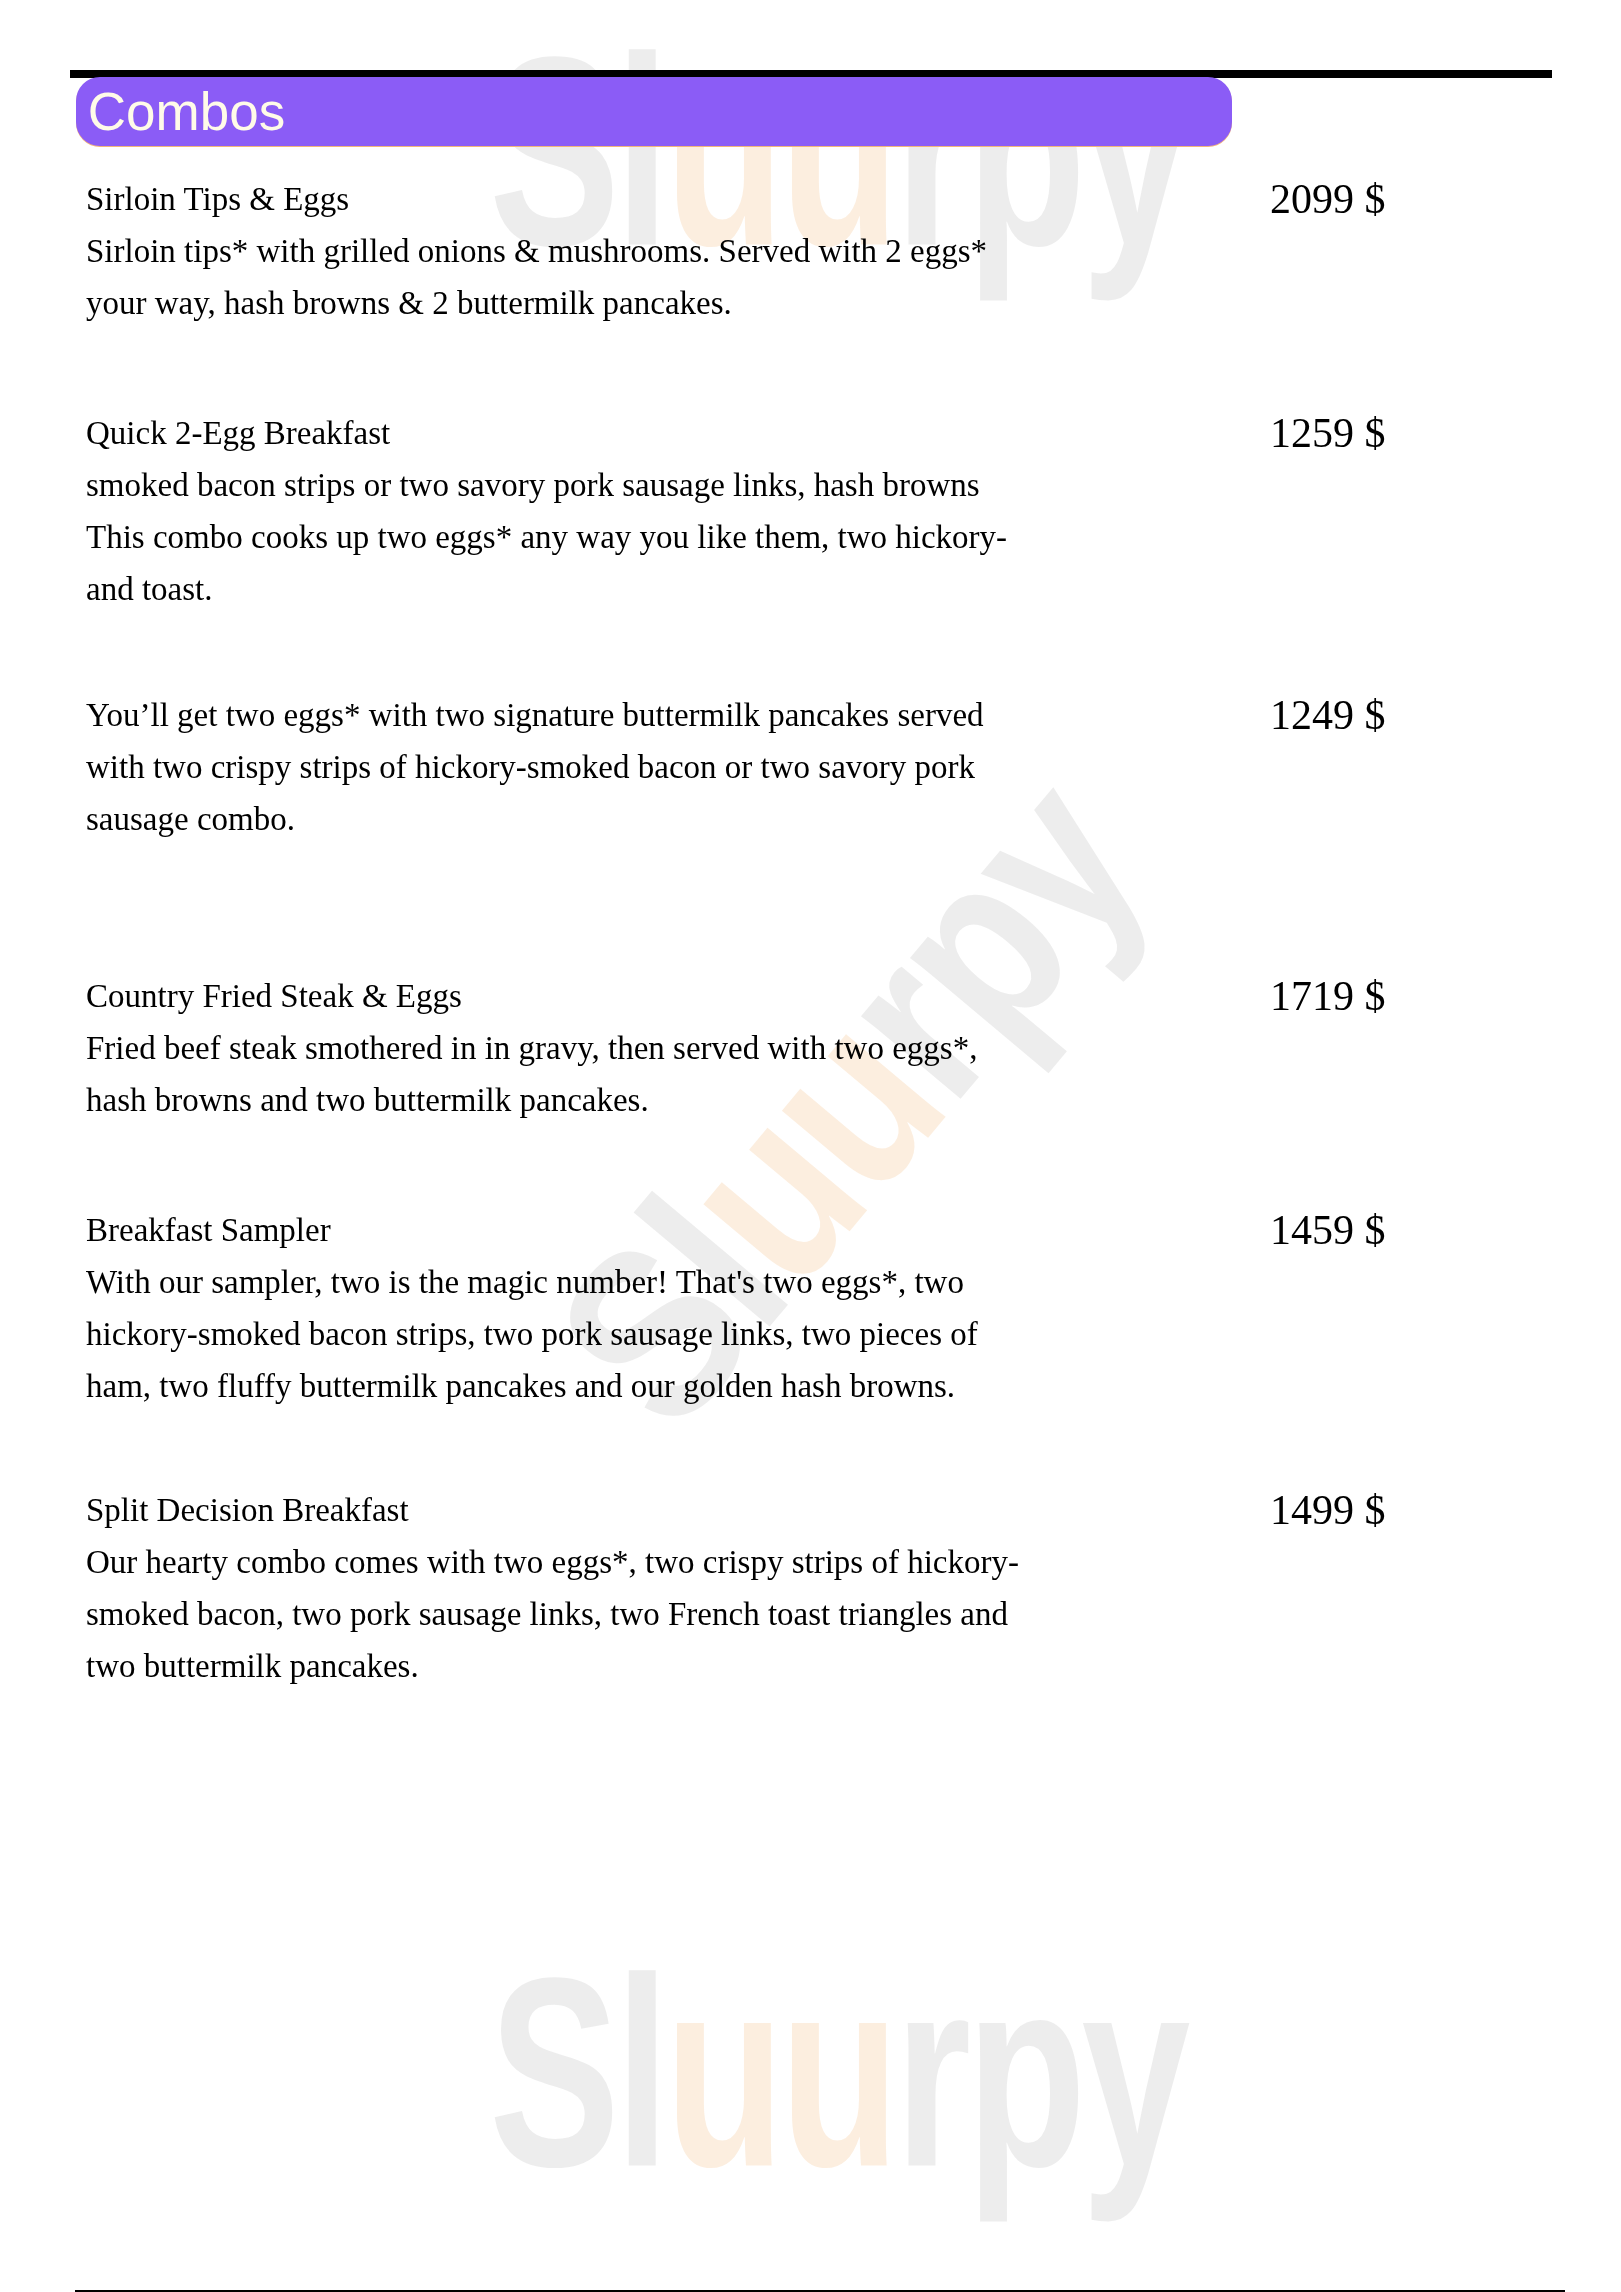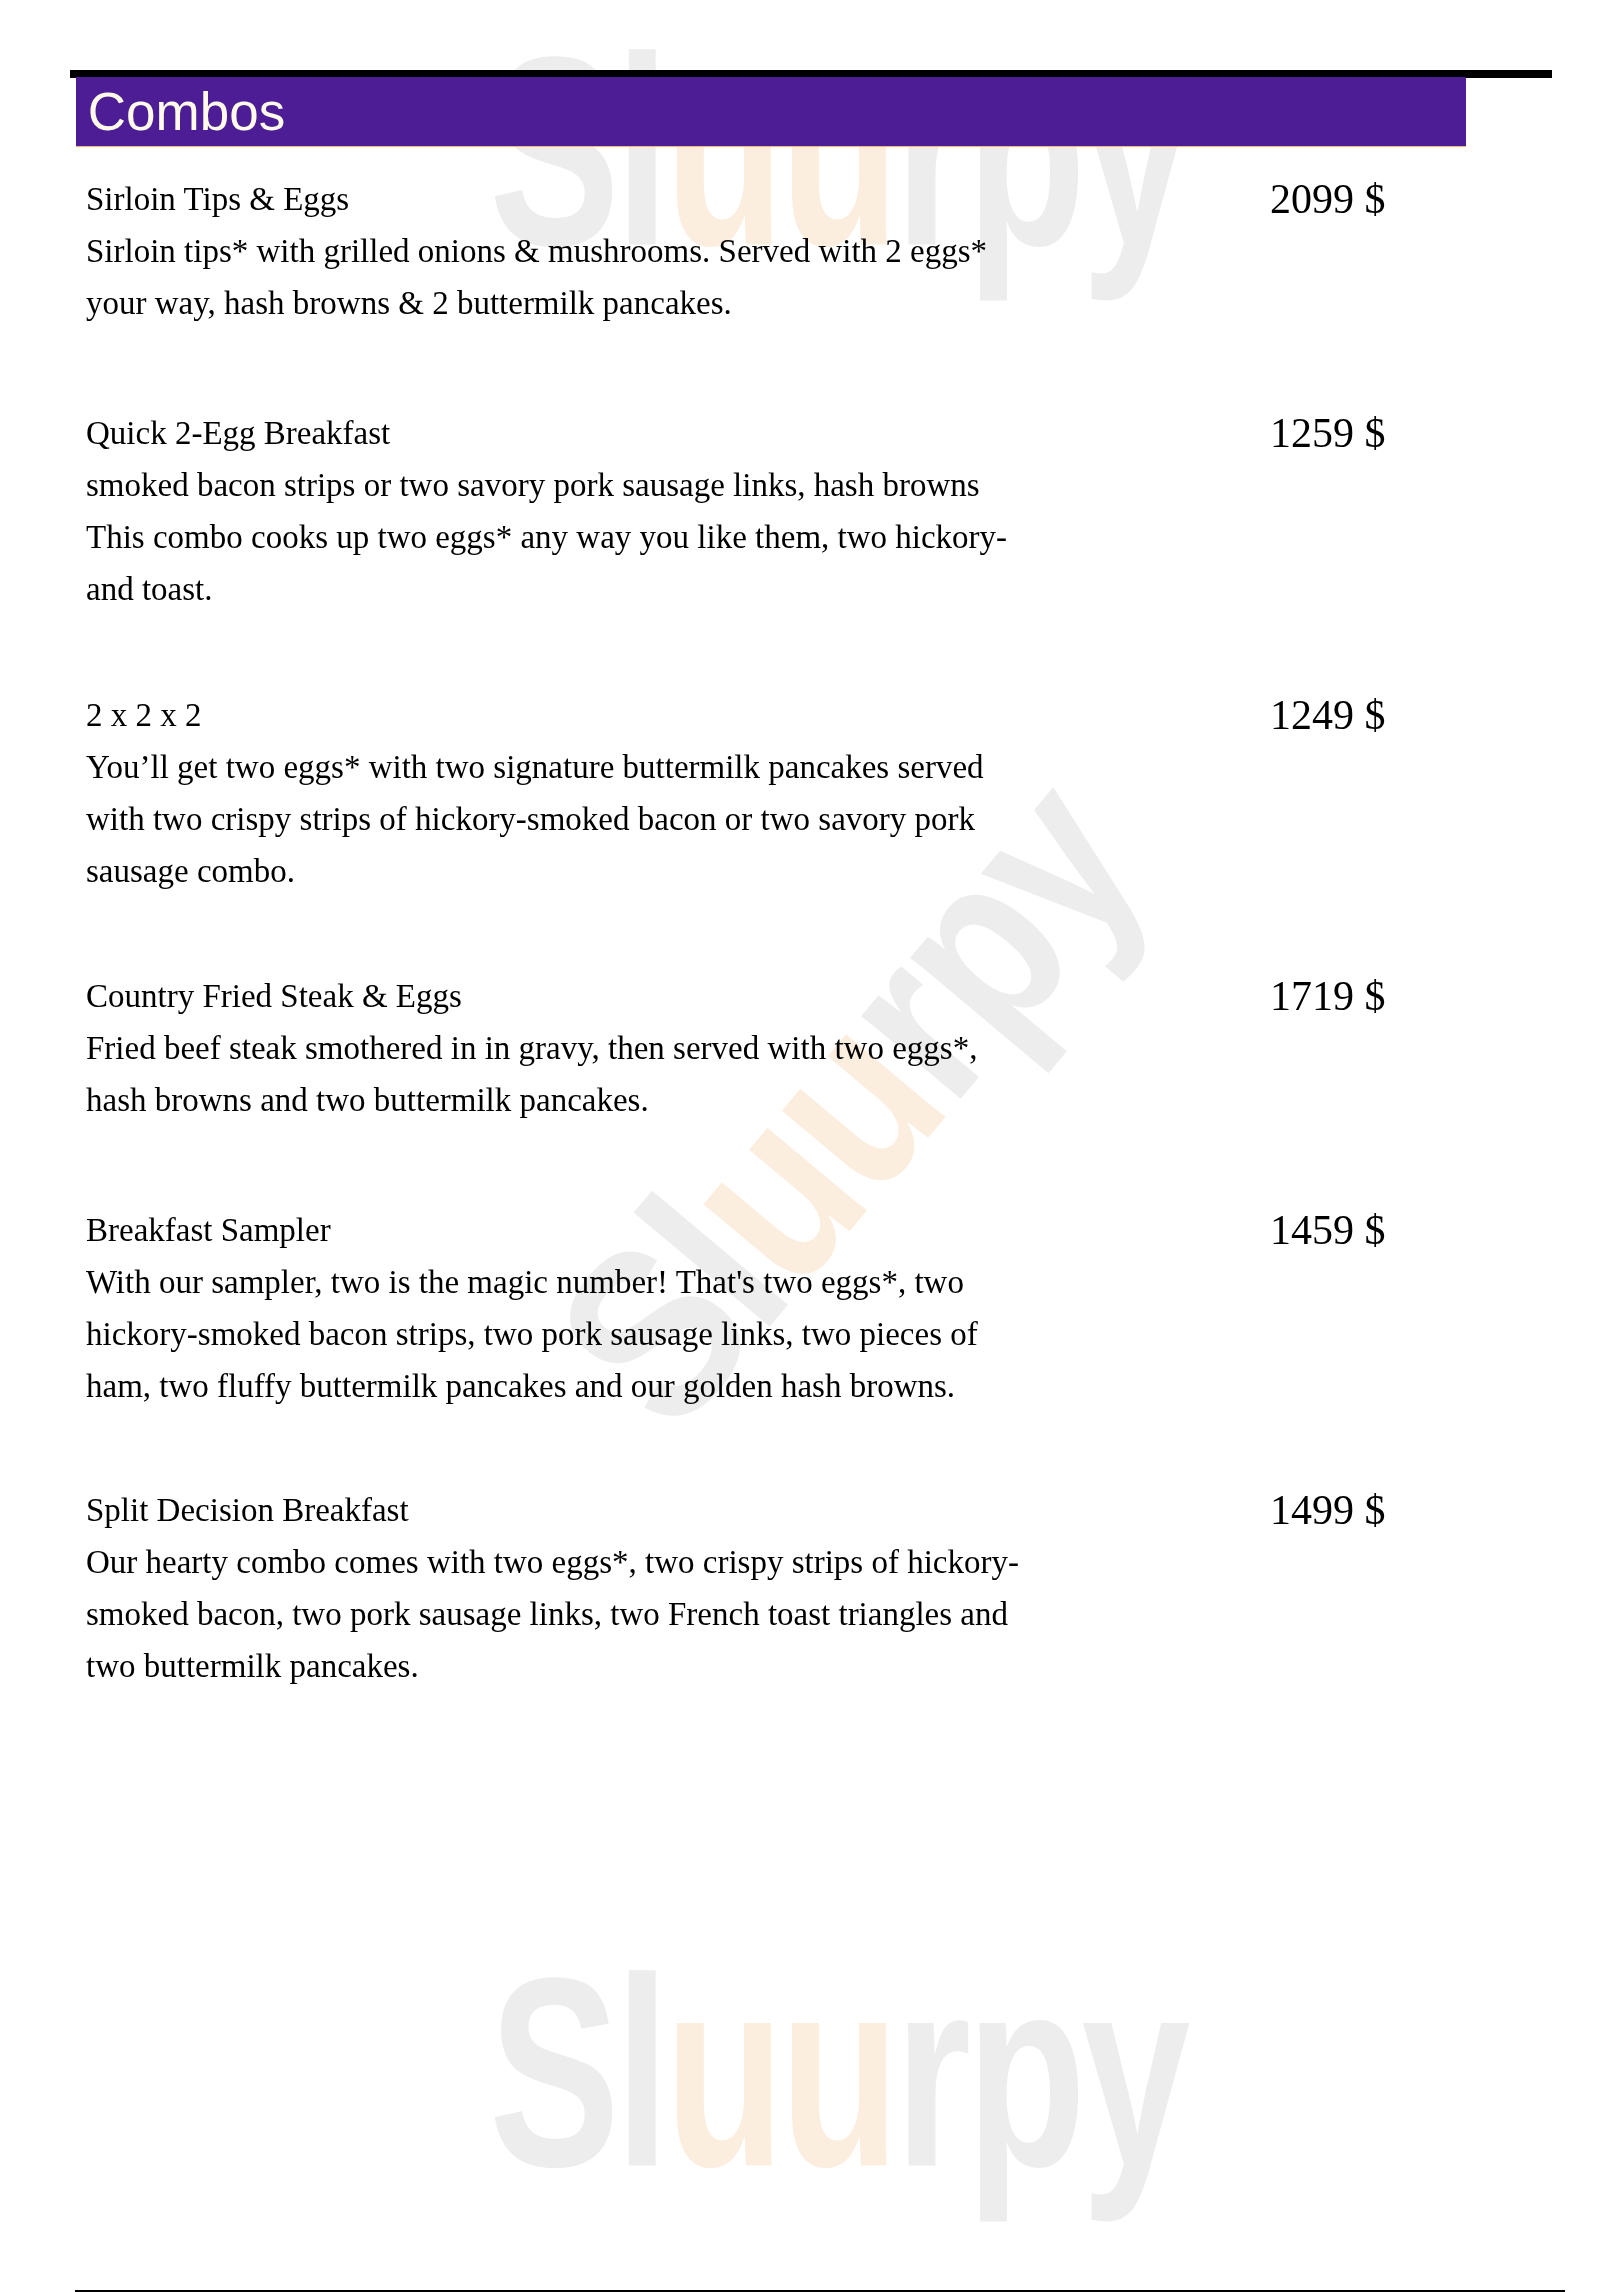--- a/index.html
+++ b/index.html
@@ -5,22 +5,22 @@
   html, body { margin: 0; padding: 0; }
   body {
     width: 1621px; height: 2293px; position: relative; overflow: hidden;
     background: #ffffff;
     font-family: "Liberation Serif", "DejaVu Serif", serif;
     color: #000;
   }
   .top-rule { position: absolute; left: 70px; top: 70px; width: 1482px; height: 7.8px; background: #000; }
   .bottom-rule { position: absolute; left: 75px; top: 2290px; width: 1490px; height: 2.9px; background: #000; }
   .section-bar {
-    position: absolute; left: 76px; top: 77px; width: 1390px; height: 69px;
-    background: #4c1d95; box-shadow: 0 1px 0 #f3b57a;
+    position: absolute; left: 76px; top: 77px; width: 1156px; height: 69px;
+    background: #8b5cf6; box-shadow: 0 1px 0 #f3b57a; border-radius: 24px;
   }
   .section-title {
     position: absolute; left: 11.8px; top: 5.9px;
     font-family: "Liberation Sans", "DejaVu Sans", sans-serif;
     font-size: 53px; line-height: 57px; color: #fffbe8; white-space: nowrap;
   }
   .watermark {
     position: absolute; pointer-events: none; z-index: 0;
     font-family: "Liberation Sans", "DejaVu Sans", sans-serif;
     font-weight: bold; font-size: 245px; letter-spacing: -5.9px; line-height: 1;
@@ -57,21 +57,20 @@
 
 <div class="item" style="top:407px">
   <div class="item-line">Quick 2-Egg Breakfast</div>
   <div class="item-price">1259 $</div>
   <div class="item-line">smoked bacon strips or two savory pork sausage links, hash browns</div>
   <div class="item-line">This combo cooks up two eggs* any way you like them, two hickory-</div>
   <div class="item-line">and toast.</div>
 </div>
 
 <div class="item" style="top:689px">
-  <div class="item-line">2 x 2 x 2</div>
   <div class="item-price">1249 $</div>
   <div class="item-line">You’ll get two eggs* with two signature buttermilk pancakes served</div>
   <div class="item-line">with two crispy strips of hickory-smoked bacon or two savory pork</div>
   <div class="item-line">sausage combo.</div>
 </div>
 
 <div class="item" style="top:970px">
   <div class="item-line">Country Fried Steak &amp; Eggs</div>
   <div class="item-price">1719 $</div>
   <div class="item-line">Fried beef steak smothered in in gravy, then served with two eggs*,</div>

